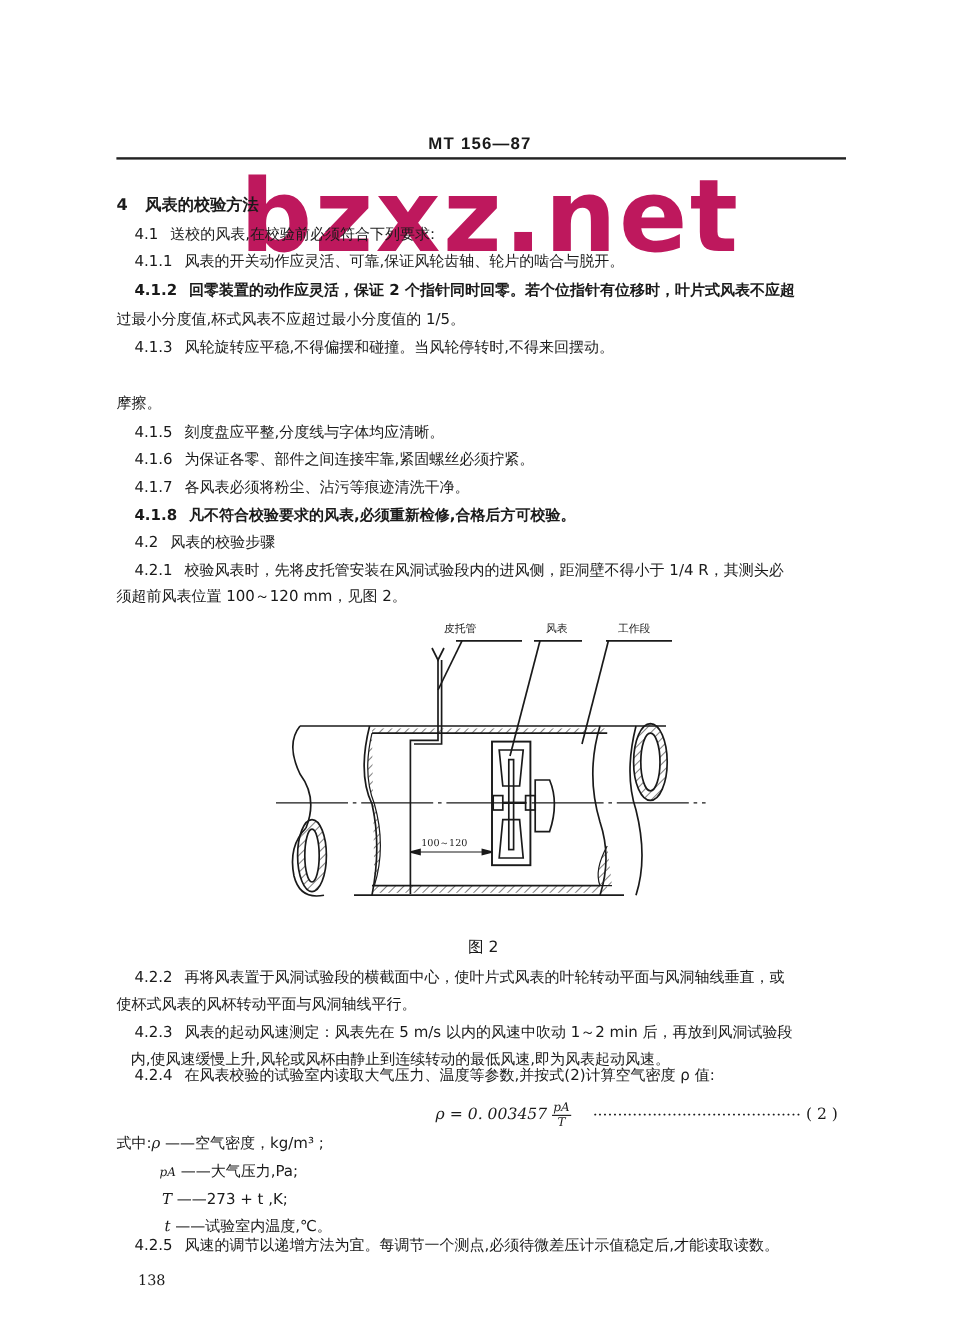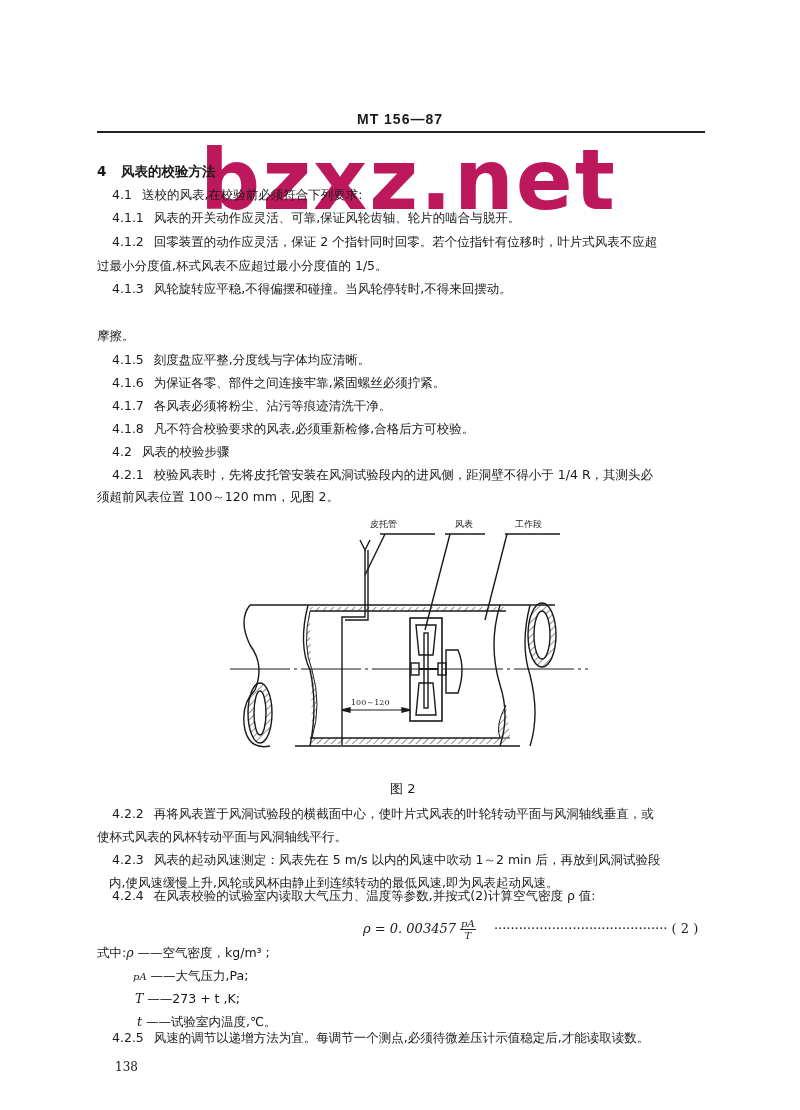--- a/index.html
+++ b/index.html
@@ -44,41 +44,41 @@
   </div>
 
   <div class="txt" style="left:112px;top:187px;">
     <span class="num">4.1</span><span>送校的风表,在校验前必须符合下列要求:</span>
   </div>
 
   <div class="txt" style="left:112px;top:210px;">
     <span class="num">4.1.1</span><span>风表的开关动作应灵活、可靠,保证风轮齿轴、轮片的啮合与脱开。</span>
   </div>
 
-  <div class="txt" style="left:112px;top:234px;">
+  <div class="txt" style="left:112px;top:234px;font-weight:bold;">
     <span class="num">4.1.2</span><span>回零装置的动作应灵活，保证 2 个指针同时回零。若个位指针有位移时，叶片式风表不应超</span>
   </div>
   <div class="txt" style="left:97px;top:258px;">过最小分度值,杯式风表不应超过最小分度值的 1/5。</div>
 
   <div class="txt" style="left:112px;top:281px;">
     <span class="num">4.1.3</span><span>风轮旋转应平稳,不得偏摆和碰撞。当风轮停转时,不得来回摆动。</span>
   </div>
 
   <div class="txt" style="left:97px;top:328px;">摩擦。</div>
 
   <div class="txt" style="left:112px;top:352px;">
     <span class="num">4.1.5</span><span>刻度盘应平整,分度线与字体均应清晰。</span>
   </div>
   <div class="txt" style="left:112px;top:375px;">
     <span class="num">4.1.6</span><span>为保证各零、部件之间连接牢靠,紧固螺丝必须拧紧。</span>
   </div>
   <div class="txt" style="left:112px;top:398px;">
     <span class="num">4.1.7</span><span>各风表必须将粉尘、沾污等痕迹清洗干净。</span>
   </div>
-  <div class="txt" style="left:112px;top:421px;">
+  <div class="txt" style="left:112px;top:421px;font-weight:bold;">
     <span class="num">4.1.8</span><span>凡不符合校验要求的风表,必须重新检修,合格后方可校验。</span>
   </div>
   <div class="txt" style="left:112px;top:444px;">
     <span class="num">4.2</span><span>风表的校验步骤</span>
   </div>
   <div class="txt" style="left:112px;top:467px;">
     <span class="num">4.2.1</span><span>校验风表时，先将皮托管安装在风洞试验段内的进风侧，距洞壁不得小于 1/4 R，其测头必</span>
   </div>
   <div class="txt" style="left:97px;top:489px;">须超前风表位置 100～120 mm，见图 2。</div>
 

